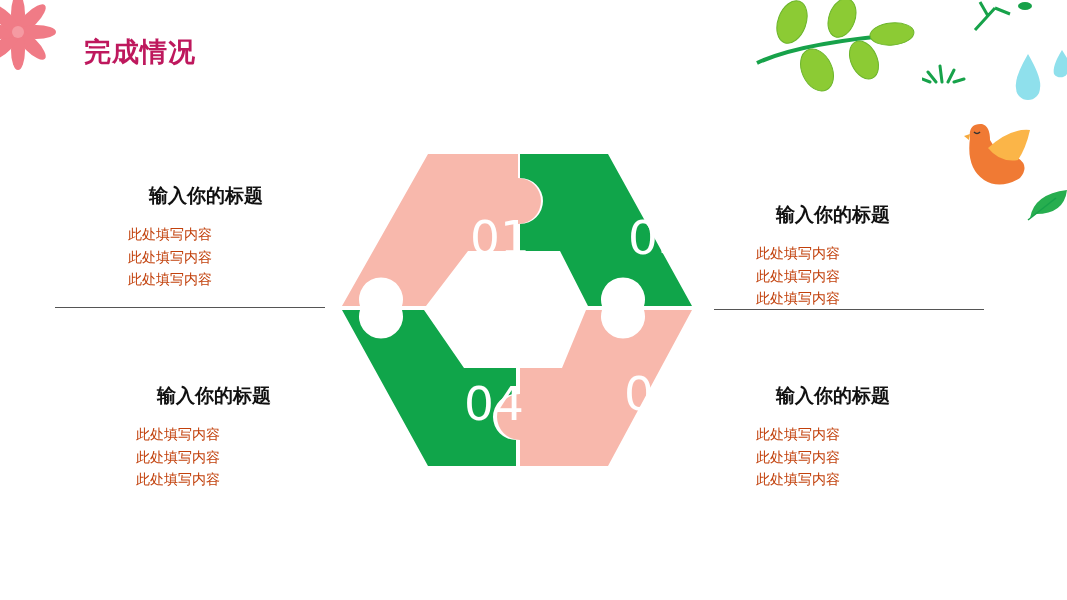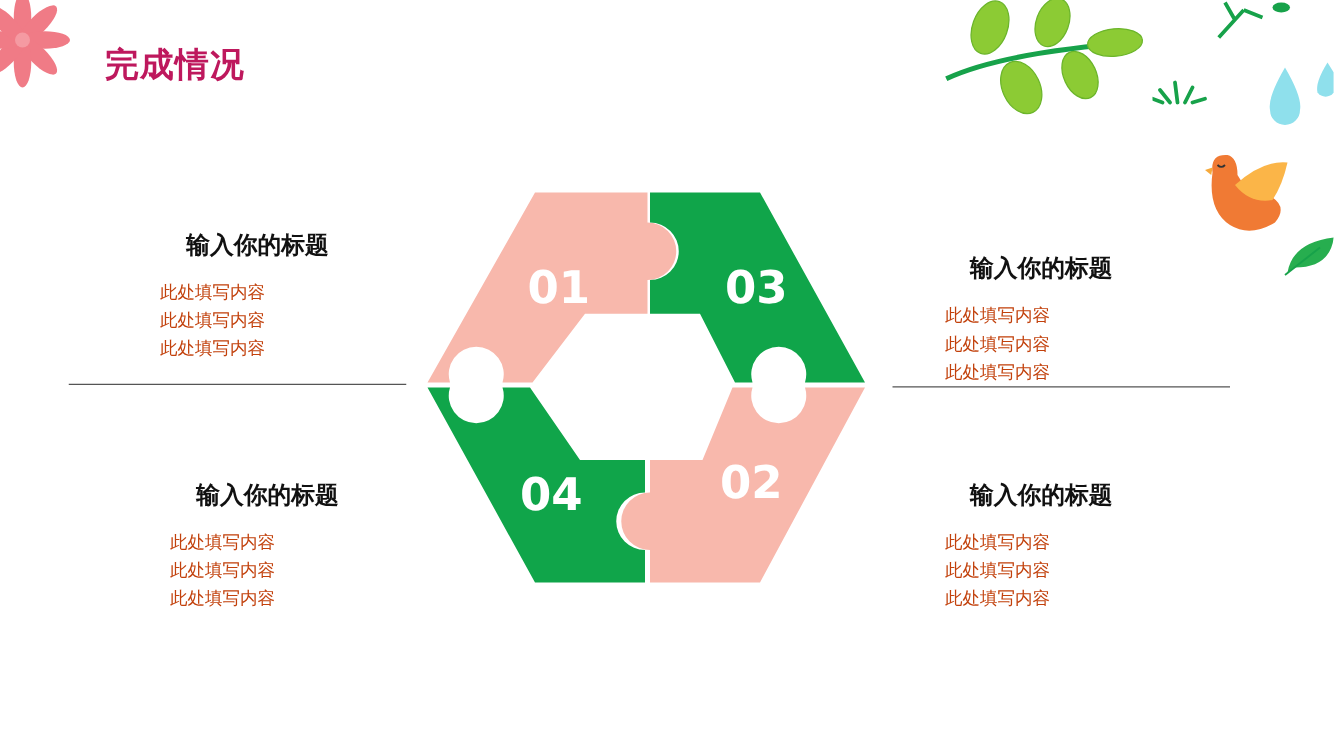--- a/index.html
+++ b/index.html
@@ -16,22 +16,23 @@
     }
     .block { width: 200px; text-align: left; }
     .block .heading {
       font-size: 19px; font-weight: bold; color: #111; text-align: center;
       margin-bottom: 14px;
     }
     .block .line { font-size: 14px; line-height: 22.5px; color: #c2410c; }
     .divider { height: 1px; background: #555; }
     .puzzle { left: 340px; top: 148px; width: 360px; height: 325px; }
     .num {
-      position: absolute; font-size: 36px; font-weight: bold; color: #fff;
+      position: absolute; font-size: 47px; font-weight: normal; color: #fff;
       font-family: "DejaVu Sans", sans-serif;
+      margin-left: 48px;
     }
   </style>
 </head>
 <body>
 
 <svg class="abs" style="left:-10px;top:-8px" width="70" height="85" viewBox="0 0 70 85">
   <g transform="translate(28,40)" fill="#F07B86">
     <ellipse rx="7" ry="20" transform="rotate(0) translate(0,-18)"></ellipse>
     <ellipse rx="7" ry="20" transform="rotate(45) translate(0,-18)"></ellipse>
     <ellipse rx="7" ry="20" transform="rotate(90) translate(0,-18)"></ellipse>

